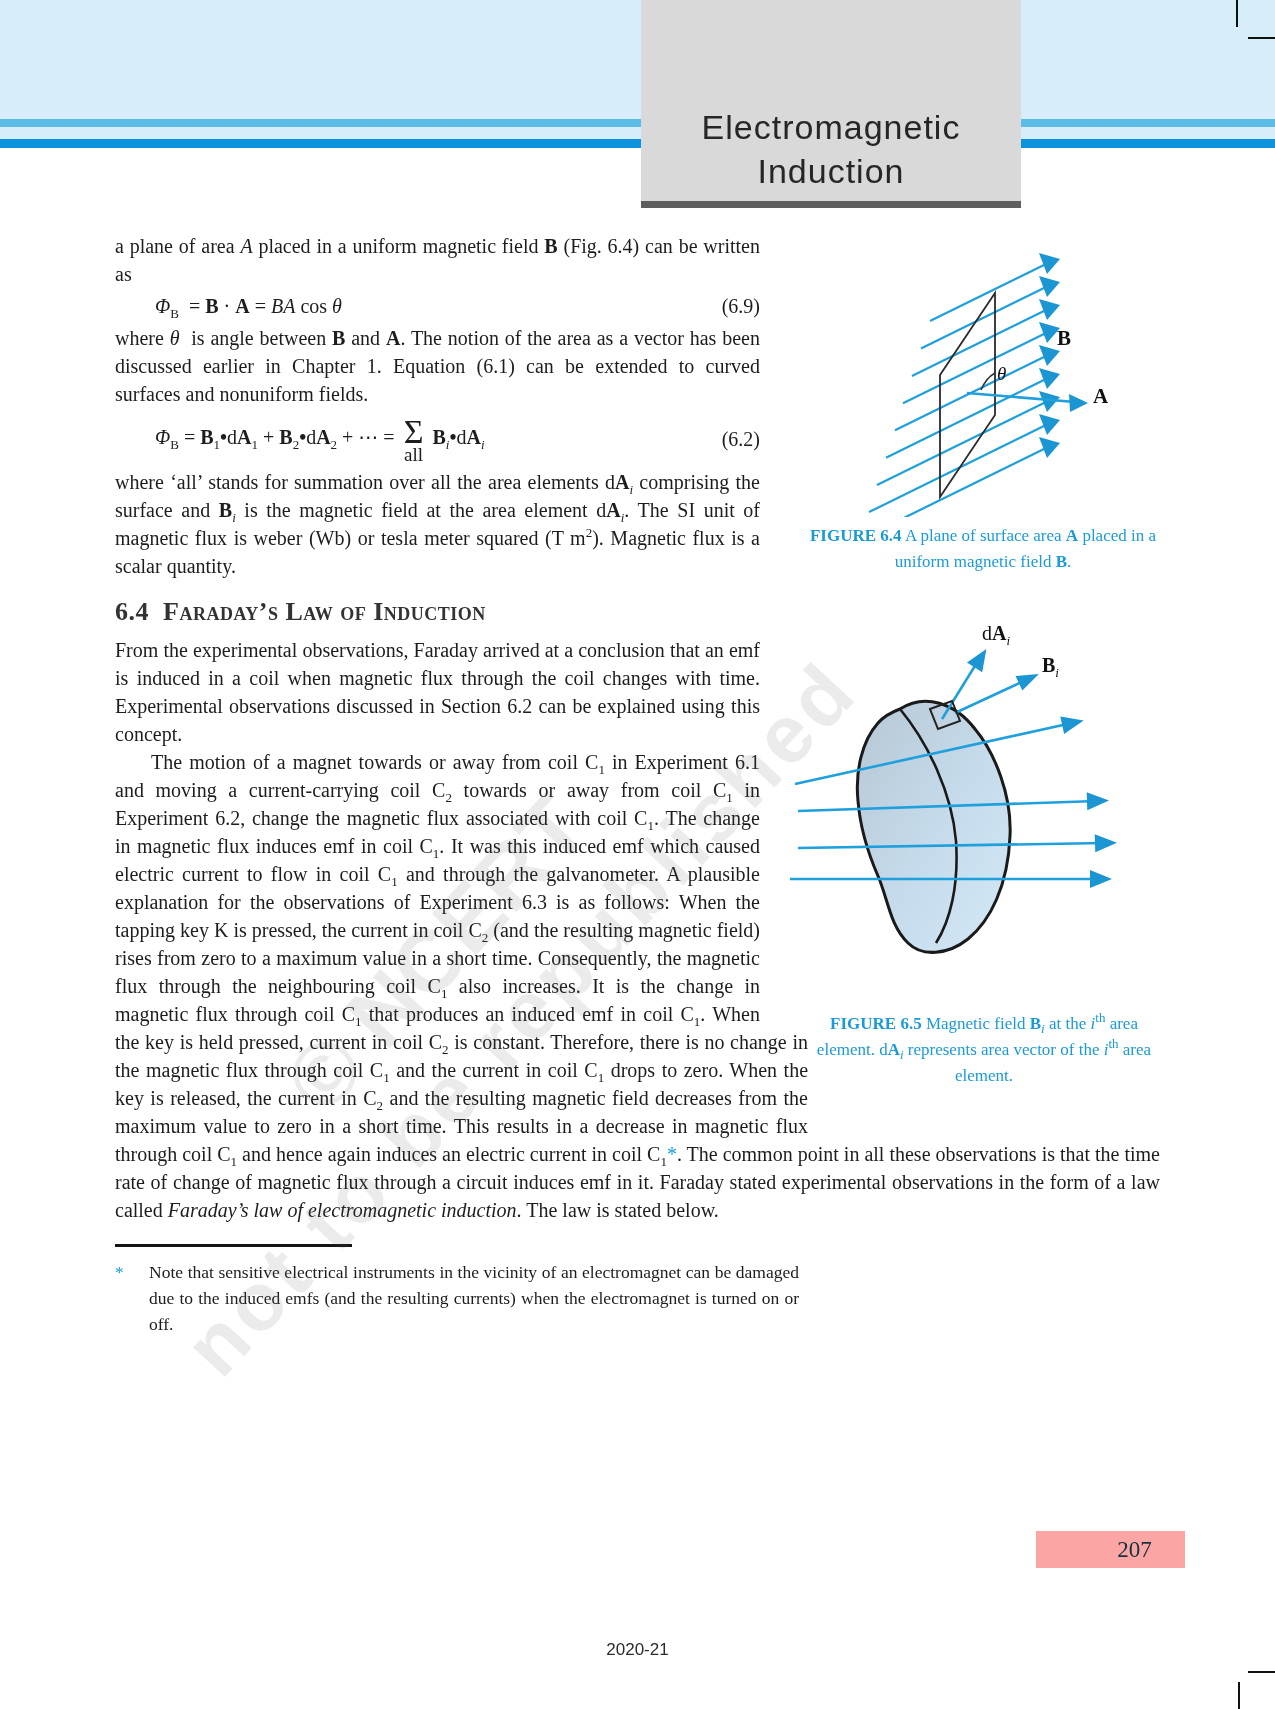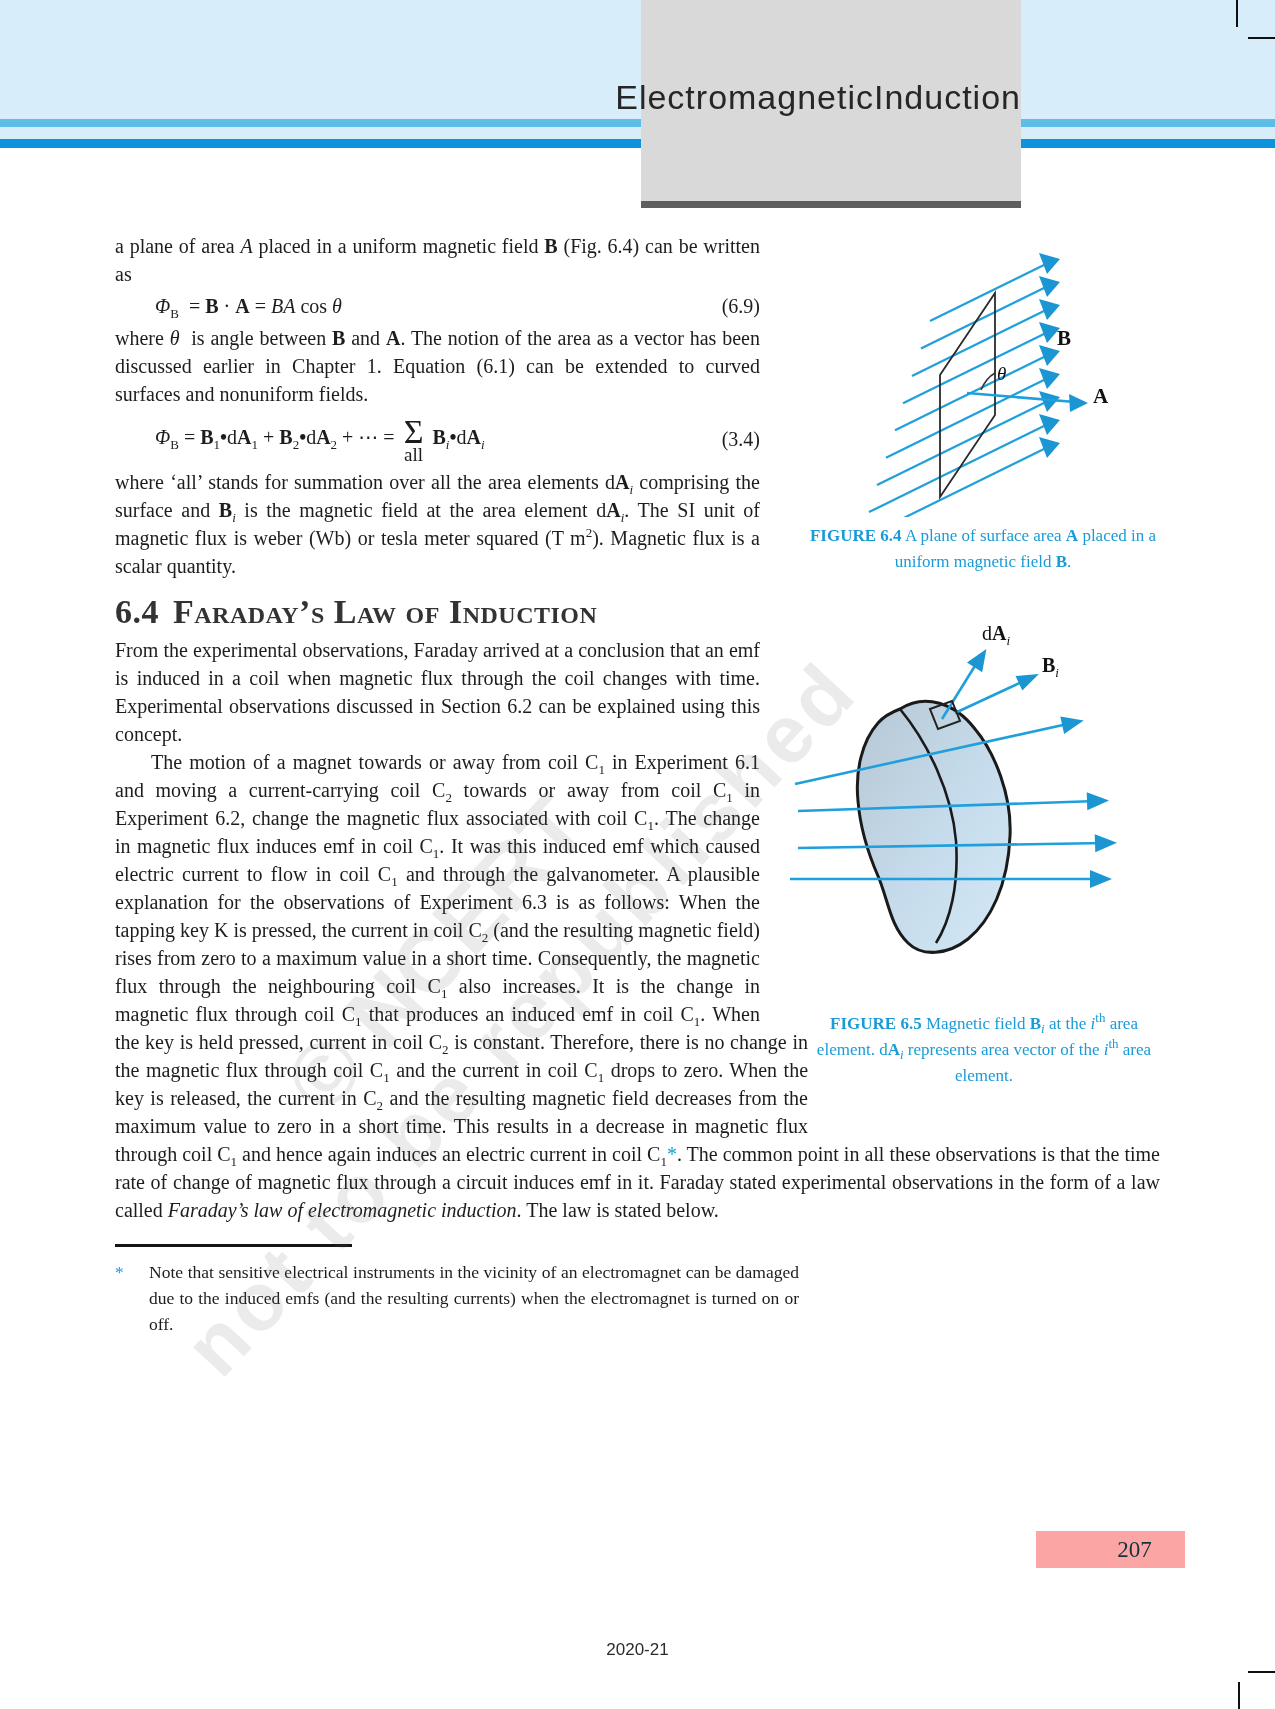--- a/index.html
+++ b/index.html
@@ -4,21 +4,21 @@
 <style>
   html,body{margin:0;padding:0;background:#fff;}
   .page{position:relative;width:1275px;height:1709px;background:#fff;overflow:hidden;
         font-family:"Liberation Serif",serif;color:#1d1d1d;}
   
   .band-top{position:absolute;left:0;top:0;width:100%;height:119px;background:#d7edfa;}
   .stripe-mid{position:absolute;left:0;top:119px;width:100%;height:8px;background:#5cbde9;}
   .band-mid{position:absolute;left:0;top:127px;width:100%;height:12px;background:#d7edfa;}
   .stripe-dark{position:absolute;left:0;top:139px;width:100%;height:9px;background:#0d93dc;}
   .titlebox{position:absolute;left:641px;top:0;width:380px;height:208px;background:#d9d9d9;
-            border-bottom:7px solid #5e5e5e;display:flex;
+            border-bottom:7px solid #5e5e5e;display:flex;flex-direction:column;
             justify-content:flex-end;align-items:center;padding-bottom:8px;box-sizing:border-box;}
   .titlebox .t{font-family:"Liberation Sans",sans-serif;font-size:34px;line-height:44px;
                color:#262626;letter-spacing:1px;font-weight:400;}
   
   .crop{position:absolute;background:#101010;}
   
   .wm{position:absolute;font-family:"Liberation Sans",sans-serif;font-weight:bold;
       color:rgba(90,90,90,0.12);white-space:nowrap;transform-origin:left bottom;
       transform:rotate(-47deg);pointer-events:none;z-index:6;}
   
@@ -29,21 +29,21 @@
   sub{font-size:13px;line-height:0;}
   sup{font-size:13px;line-height:0;}
   .star{color:#1a9cd8;}
   .eq{display:flex;justify-content:space-between;align-items:center;overflow:hidden;
       padding-left:40px;margin:4px 0;text-align:left;}
   .eq .dot{font-weight:bold;}
   .sumstack{display:inline-flex;flex-direction:column;align-items:center;vertical-align:middle;
             margin:0 4px;}
   .sumstack .sigma{font-size:34px;line-height:32px;}
   .sumstack .allsub{font-size:19px;line-height:14px;}
-  h2.sec{font-size:34px;line-height:32px;margin:16px 0 8px 0;font-weight:bold;color:#333;
+  h2.sec{font-size:26px;line-height:32px;margin:16px 0 8px 0;font-weight:bold;color:#333;
          font-variant:small-caps;letter-spacing:0.5px;text-align:left;}
   h2.sec .num{font-variant:normal;margin-right:14px;}
   
   .figcol{float:right;width:400px;height:775px;}
   .figcol2{float:right;clear:right;width:352px;height:116px;padding-top:4px;box-sizing:border-box;}
   .figwrap{position:relative;}
   .fig4{width:300px;height:285px;margin-left:85px;position:relative;}
   .fig5{width:400px;height:385px;margin-top:16px;position:relative;}
   .caption{font-size:17px;line-height:26px;color:#1a9bd7;text-align:center;margin-top:6px;
            margin-left:48px;width:350px;text-align:center;}
@@ -169,21 +169,21 @@
 
     <div class="eq" style="margin:8px 0 6px 0;">
       <span>
         <span><i>Φ</i><sub>B</sub> = <b>B</b><sub>1</sub><span class="dot">•</span>d<b>A</b><sub>1</sub> + <b>B</b><sub>2</sub><span class="dot">•</span>d<b>A</b><sub>2</sub> + ⋯ =</span>
         <span class="sumstack">
           <span class="sigma">Σ</span>
           <span class="allsub">all</span>
         </span>
         <span><b>B</b><sub><i>i</i></sub><span class="dot">•</span>d<b>A</b><sub><i>i</i></sub></span>
       </span>
-      <span>(3.4)</span>
+      <span>(6.2)</span>
     </div>
 
     <p>where ‘all’ stands for summation over all the area elements d<b>A</b><sub><i>i</i></sub> comprising the surface and <b>B</b><sub><i>i</i></sub> is the magnetic field at the area element d<b>A</b><sub><i>i</i></sub>. The SI unit of magnetic flux is weber (Wb) or tesla meter squared (T m<sup>2</sup>). Magnetic flux is a scalar quantity.</p>
 
     <h2 class="sec">
       <span class="num">6.4</span><span>Faraday’s Law of Induction</span>
     </h2>
 
     <p>From the experimental observations, Faraday arrived at a conclusion that an emf is induced in a coil when magnetic flux through the coil changes with time. Experimental observations discussed in Section 6.2 can be explained using this concept.</p>
     <p class="indent">The motion of a magnet towards or away from coil C<sub>1</sub> in Experiment 6.1 and moving a current-carrying coil C<sub>2</sub> towards or away from coil C<sub>1</sub> in Experiment 6.2, change the magnetic flux associated with coil C<sub>1</sub>. The change in magnetic flux induces emf in coil C<sub>1</sub>. It was this induced emf which caused electric current to flow in coil C<sub>1</sub> and through the galvanometer. A plausible explanation for the observations of Experiment 6.3 is as follows: When the tapping key K is pressed, the current in coil C<sub>2</sub> (and the resulting magnetic field) rises from zero to a maximum value in a short time. Consequently, the magnetic flux through the neighbouring coil C<sub>1</sub> also increases. It is the change in magnetic flux through coil C<sub>1</sub> that produces an induced emf in coil C<sub>1</sub>. When the key is held pressed, current in coil C<sub>2</sub> is constant. Therefore, there is no change in the magnetic flux through coil C<sub>1</sub> and the current in coil C<sub>1</sub> drops to zero. When the key is released, the current in C<sub>2</sub> and the resulting magnetic field decreases from the maximum value to zero in a short time. This results in a decrease in magnetic flux through coil C<sub>1</sub> and hence again induces an electric current in coil C<sub>1</sub><span class="star">*</span>. The common point in all these observations is that the time rate of change of magnetic flux through a circuit induces emf in it. Faraday stated experimental observations in the form of a law called <i>Faraday’s law of electromagnetic induction</i>. The law is stated below.</p>

